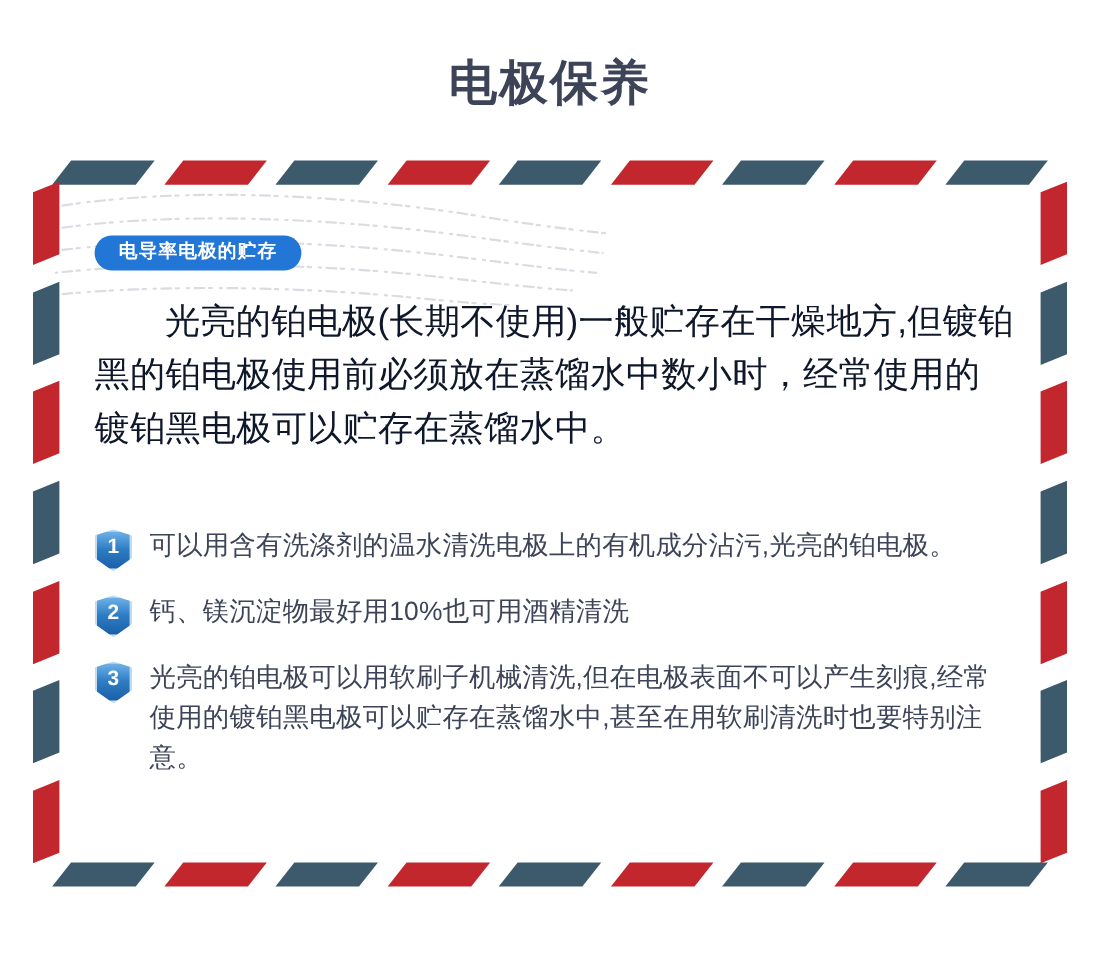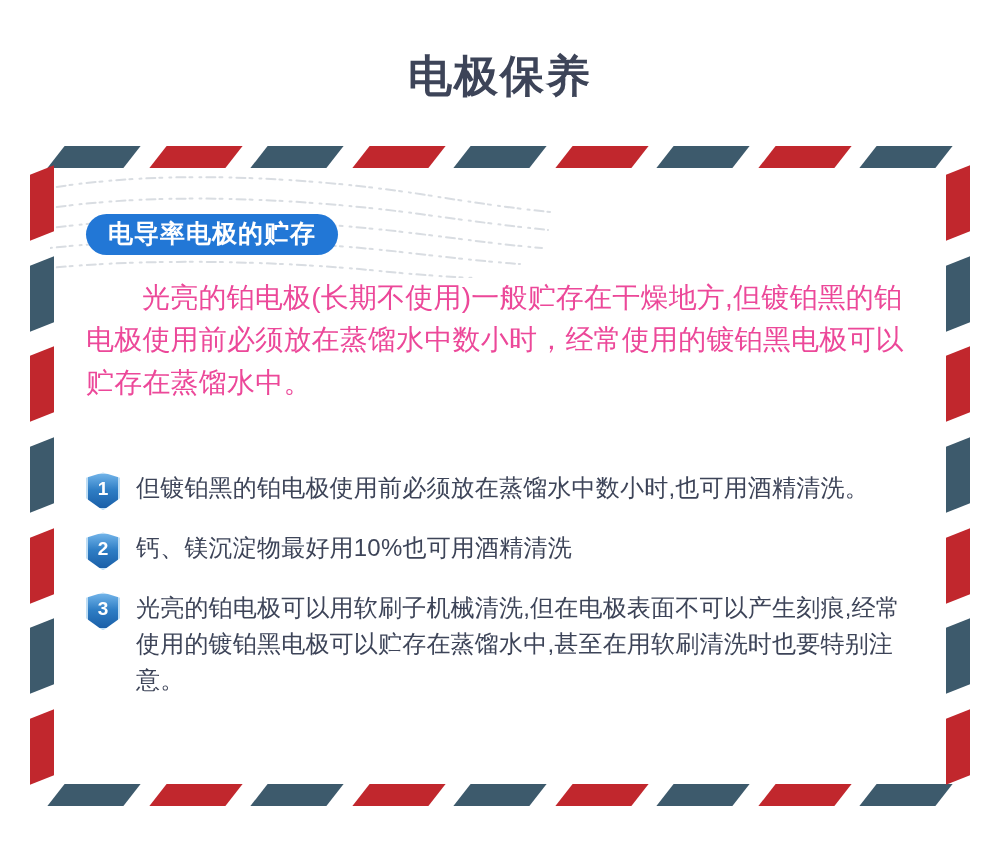--- a/index.html
+++ b/index.html
@@ -97,34 +97,34 @@
   }
 
   .section { position: relative; }
   .section-storage { padding-top: 28px; }
   .section-cleaning { padding-top: 50px; }
 
   .badge {
     display: inline-block;
     background: #2277D6;
     color: #ffffff;
-    font-size: 25px;
+    font-size: 17px;
     font-weight: bold;
     letter-spacing: 1px;
     padding: 5px 22px 7px 22px;
     border-radius: 22px;
     line-height: 1.15;
     white-space: nowrap;
   }
 
   .paragraph {
     margin: 22px 0 0 0;
-    font-size: 28px;
+    font-size: 32px;
     line-height: 1.52;
-    color: #ec4899;
+    color: #0f172a;
     text-indent: 2em;
     width: 836px;
     letter-spacing: 0.2px;
   }
 
   .list { margin: 16px 0 0 0; padding: 0; list-style: none; }
 
   .list-item {
     display: flex;
     align-items: flex-start;
@@ -239,21 +239,21 @@
     </div>
 
     <div class="section section-cleaning">
 
       <ul class="list">
         <li class="list-item">
           <span class="num-badge">
             <span class="hexshape"></span>
             <span class="numtext">1</span>
           </span>
-          <span class="item-text">但镀铂黑的铂电极使用前必须放在蒸馏水中数小时,也可用酒精清洗。</span>
+          <span class="item-text">可以用含有洗涤剂的温水清洗电极上的有机成分沾污,光亮的铂电极。</span>
         </li>
 
         <li class="list-item">
           <span class="num-badge">
             <span class="hexshape"></span>
             <span class="numtext">2</span>
           </span>
           <span class="item-text">钙、镁沉淀物最好用10%也可用酒精清洗</span>
         </li>
 

